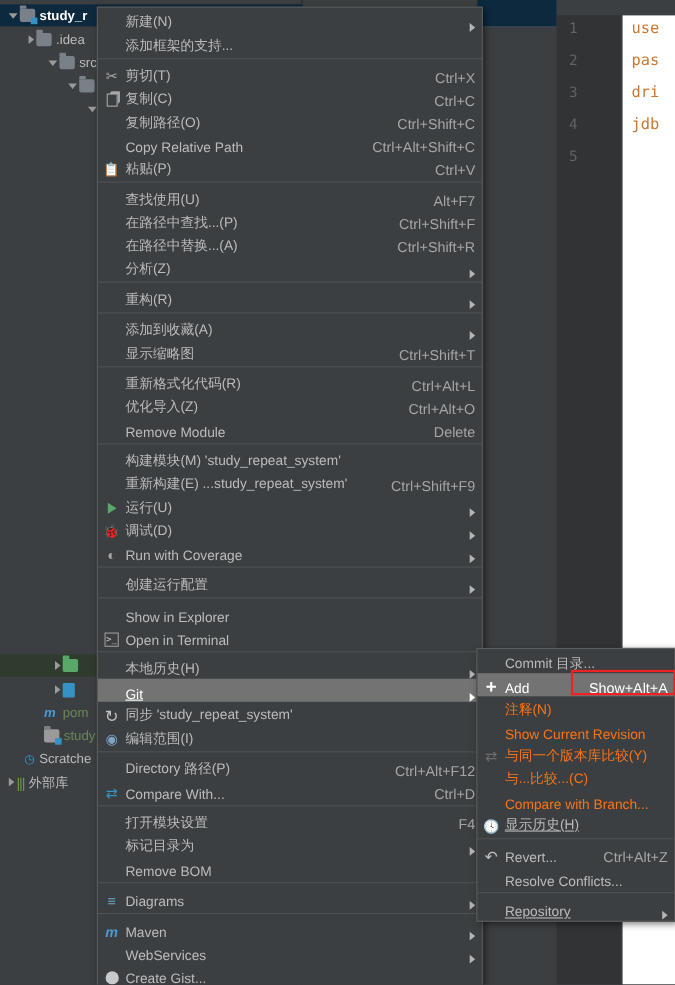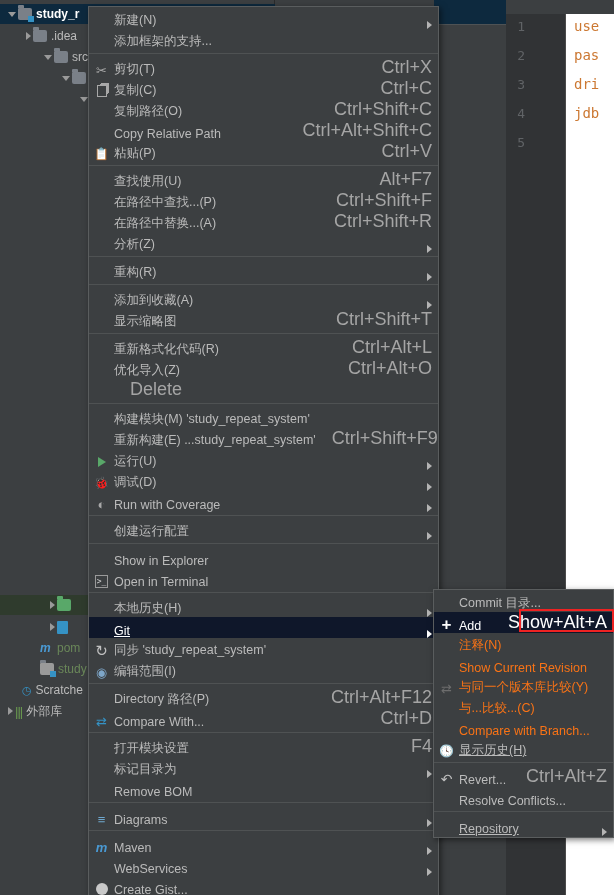--- a/index.html
+++ b/index.html
@@ -102,27 +102,27 @@
   .mi {
     position: relative; display: flex; align-items: flex-end;
     height: 21px; padding: 0 6px 0 4px; white-space: nowrap; cursor: default;
   }
   .mi .ico {
     width: 17px; min-width: 17px; height: 16px; margin-right: 4px;
     display: flex; align-items: center; justify-content: center;
     font-size: 12px; color: #a8a8a8;
   }
   .mi .lbl { font-size: 12.5px; color: #bbbbbb; flex: 1; }
-  .mi .acc { font-size: 18px; color: #a5a5a5; margin-left: 16px; }
+  .mi .acc { font-size: 13px; color: #a5a5a5; margin-left: 16px; }
   .mi .arrow {
     width: 0; height: 0; margin-left: 10px;
     border-left: 5px solid #b4b4b4;
     border-top: 4px solid transparent; border-bottom: 4px solid transparent;
   }
-  .mi.sel { background: #0f172a; }
+  .mi.sel { background: #737373; }
   .mi.sel .lbl, .mi.sel .acc { color: #ffffff; }
   .mi.sel .arrow { border-left-color: #ffffff; }
   .mi.disabled .lbl, .mi.disabled .acc { color: #f97316; }
   .mi.disabled .ico { color: #6d6d6d; }
   .sep { height: 1px; background: #4f5253; margin: 3px 0; }
   .u { text-decoration: underline; }
 
   
   .redbox {
     position: absolute; left: 519px; top: 609px; width: 95px; height: 23px;
@@ -350,20 +350,21 @@
       <span class="lbl">重新格式化代码(R)</span>
       <span class="acc">Ctrl+Alt+L</span>
     </div>
     <div class="mi">
       <span class="ico"></span>
       <span class="lbl">优化导入(Z)</span>
       <span class="acc">Ctrl+Alt+O</span>
     </div>
     <div class="mi">
       <span class="ico"></span>
+      <span class="lbl">Remove Module</span>
       <span class="acc">Delete</span>
     </div>
 
     <div class="sep"></div>
 
     <div class="mi">
       <span class="ico"></span>
       <span class="lbl">构建模块(M) 'study_repeat_system'</span>
     </div>
     <div class="mi">

